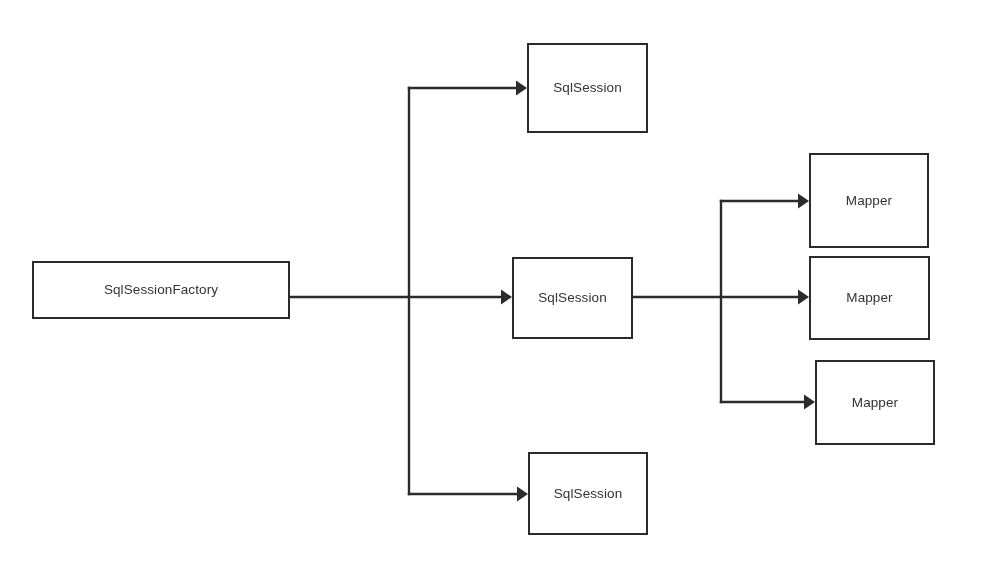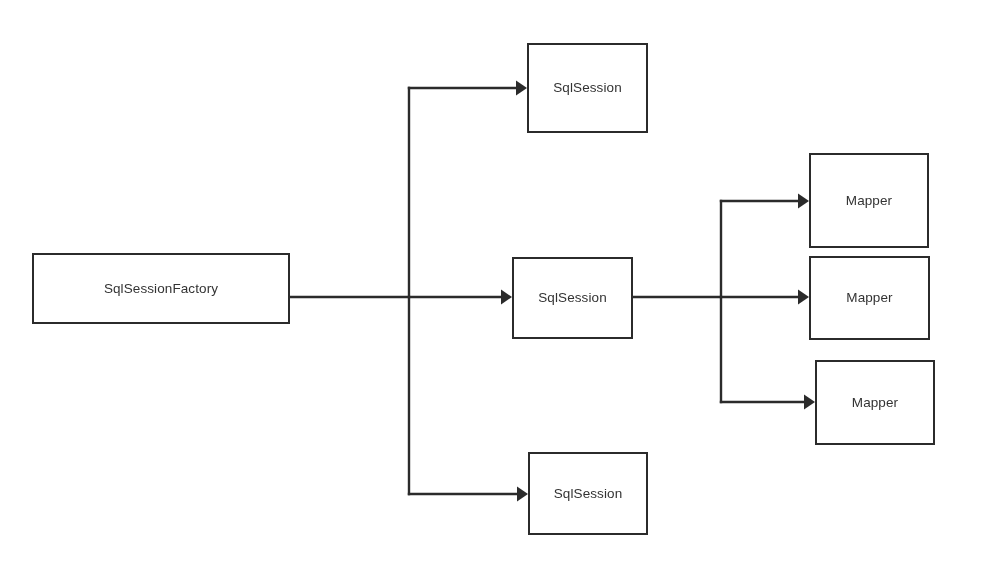--- a/index.html
+++ b/index.html
@@ -83,21 +83,21 @@
     <path class="edge-path" d="M 721 201 L 798 201" style="stroke: rgb(43, 43, 43);"></path>
     <polygon class="arrow-head" points="798,193.5 809,201 798,208.5" style="fill: rgb(43, 43, 43);"></polygon>
 
     <path class="edge-path" d="M 721 297 L 798 297" style="stroke: rgb(43, 43, 43);"></path>
     <polygon class="arrow-head" points="798,289.5 809,297 798,304.5" style="fill: rgb(43, 43, 43);"></polygon>
 
     <path class="edge-path" d="M 721 402 L 804 402" style="stroke: rgb(43, 43, 43);"></path>
     <polygon class="arrow-head" points="804,394.5 815,402 804,409.5" style="fill: rgb(43, 43, 43);"></polygon>
   </svg>
 
-  <div class="node" style="left: 32px; top: 253px; width: 258px; height: 71px; border-color: rgb(43, 43, 43);">
+  <div class="node" style="left: 32px; top: 261px; width: 258px; height: 58px; border-color: rgb(43, 43, 43);">
     <span class="node-label" style="color: rgb(51, 51, 51);">SqlSessionFactory</span>
   </div>
 
   <div class="node" style="left: 527px; top: 43px; width: 121px; height: 90px; border-color: rgb(43, 43, 43);">
     <span class="node-label" style="color: rgb(51, 51, 51);">SqlSession</span>
   </div>
 
   <div class="node" style="left: 512px; top: 257px; width: 121px; height: 82px; border-color: rgb(43, 43, 43);">
     <span class="node-label" style="color: rgb(51, 51, 51);">SqlSession</span>
   </div>

